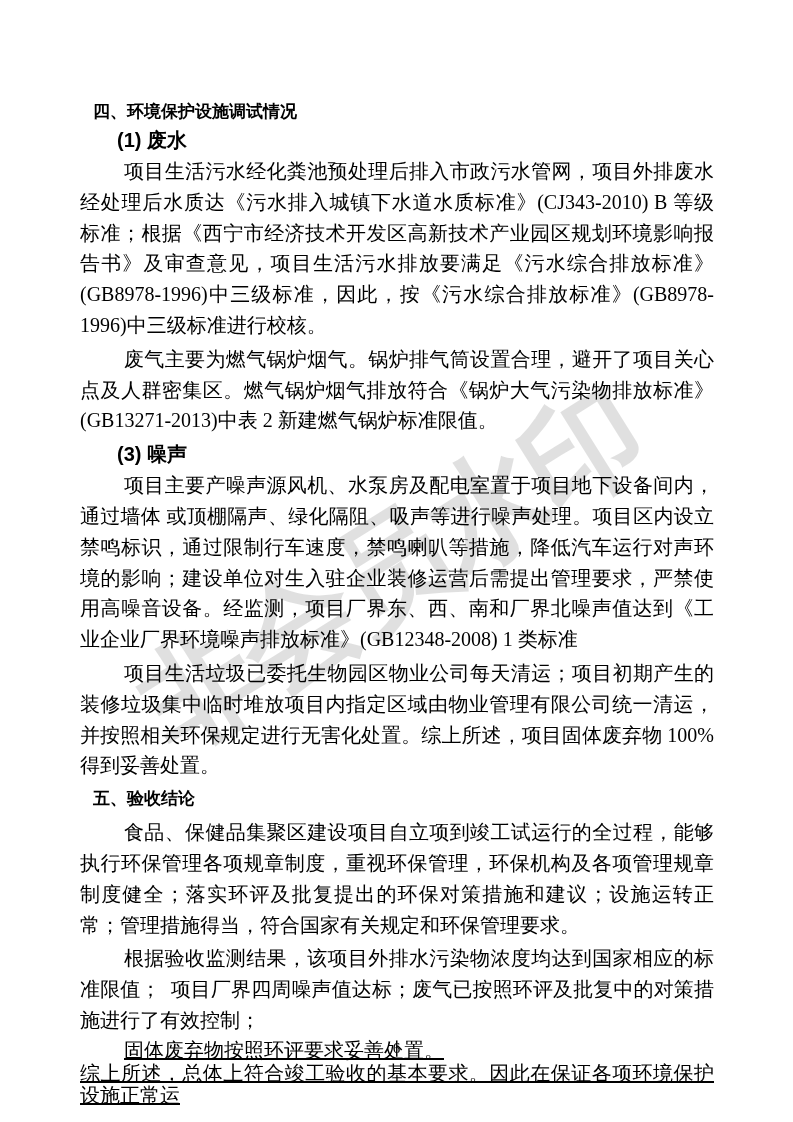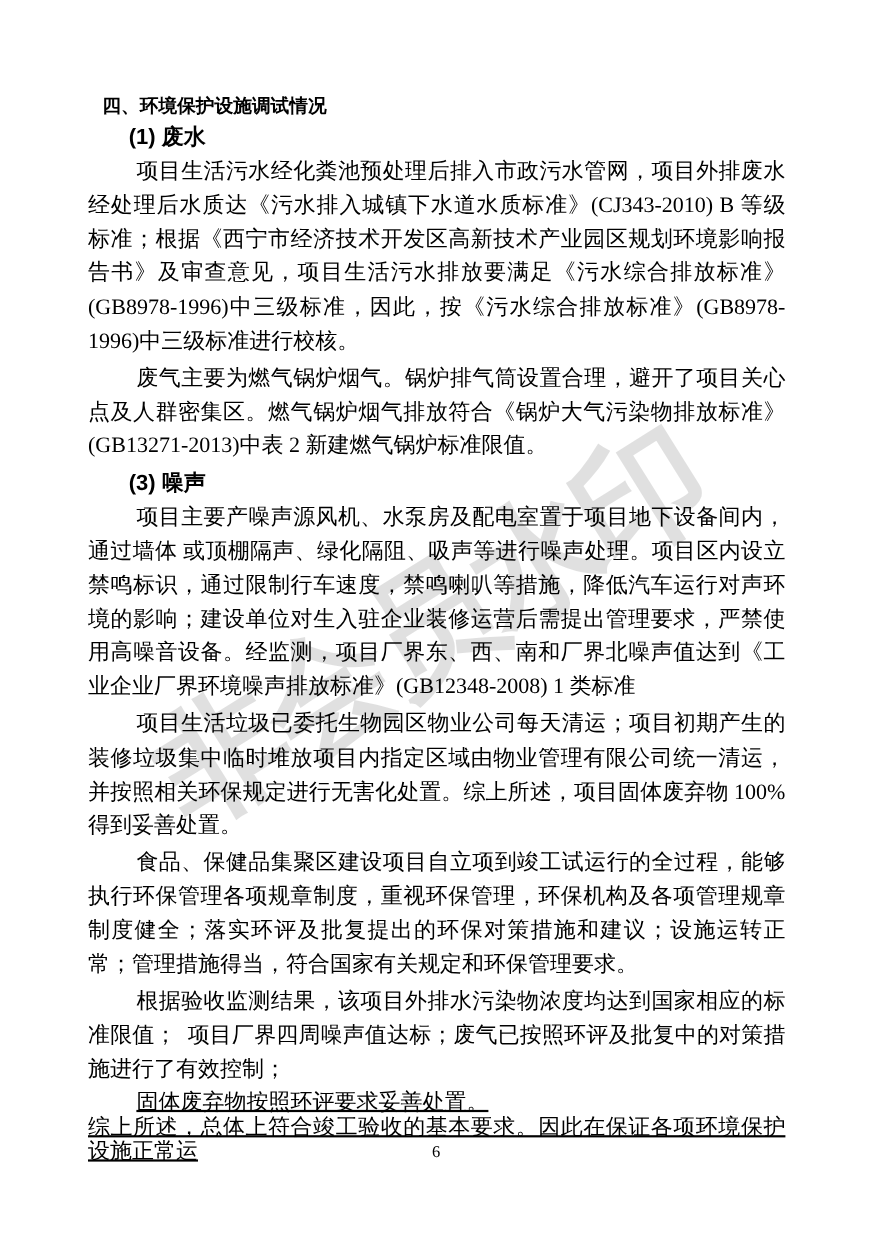--- a/index.html
+++ b/index.html
@@ -42,21 +42,21 @@
     z-index: 1;
   }
   .heading1 {
     font-family: "Liberation Sans", "DejaVu Sans", sans-serif;
     font-weight: bold;
     font-size: 17px;
     line-height: 20px;
     margin: 8px 0 8px 13px;
   }
   .heading1:first-child {
-    margin-top: 1px;
+    margin-top: 16px;
   }
   .heading2 {
     font-family: "Liberation Sans", "DejaVu Sans", sans-serif;
     font-weight: bold;
     font-size: 20px;
     line-height: 20px;
     margin: 8px 0 6px 37px;
   }
   .para {
     font-size: 20px;
@@ -91,20 +91,21 @@
   <div class="watermark">非会员水印</div>
 
   <div class="content">
       <div class="heading1">四、环境保护设施调试情况</div>
       <div class="heading2">(1) 废水</div>
       <div class="para indent">项目生活污水经化粪池预处理后排入市政污水管网，项目外排废水经处理后水质达《污水排入城镇下水道水质标准》(CJ343-2010) B 等级标准；根据《西宁市经济技术开发区高新技术产业园区规划环境影响报告书》及审查意见，项目生活污水排放要满足《污水综合排放标准》(GB8978-1996)中三级标准，因此，按《污水综合排放标准》(GB8978-1996)中三级标准进行校核。</div>
       <div class="para indent">废气主要为燃气锅炉烟气。锅炉排气筒设置合理，避开了项目关心点及人群密集区。燃气锅炉烟气排放符合《锅炉大气污染物排放标准》(GB13271-2013)中表 2 新建燃气锅炉标准限值。</div>
       <div class="heading2">(3) 噪声</div>
       <div class="para indent">项目主要产噪声源风机、水泵房及配电室置于项目地下设备间内，通过墙体 或顶棚隔声、绿化隔阻、吸声等进行噪声处理。项目区内设立禁鸣标识，通过限制行车速度，禁鸣喇叭等措施，降低汽车运行对声环境的影响；建设单位对生入驻企业装修运营后需提出管理要求，严禁使用高噪音设备。经监测，项目厂界东、西、南和厂界北噪声值达到《工业企业厂界环境噪声排放标准》(GB12348-2008) 1 类标准</div>
       <div class="para indent">项目生活垃圾已委托生物园区物业公司每天清运；项目初期产生的装修垃圾集中临时堆放项目内指定区域由物业管理有限公司统一清运，并按照相关环保规定进行无害化处置。综上所述，项目固体废弃物 100%得到妥善处置。</div>
+      <div class="heading1">五、验收结论</div>
       <div class="para indent">食品、保健品集聚区建设项目自立项到竣工试运行的全过程，能够执行环保管理各项规章制度，重视环保管理，环保机构及各项管理规章制度健全；落实环评及批复提出的环保对策措施和建议；设施运转正常；管理措施得当，符合国家有关规定和环保管理要求。</div>
       <div class="para indent">根据验收监测结果，该项目外排水污染物浓度均达到国家相应的标准限值；  项目厂界四周噪声值达标；废气已按照环评及批复中的对策措施进行了有效控制；</div>
       <div class="para indent tight">固体废弃物按照环评要求妥善处置。</div>
       <div class="para tight">综上所述，总体上符合竣工验收的基本要求。因此在保证各项环境保护设施正常运</div>
     </div>
 
   <div class="page-footer">6</div>
 </div>
 
 </body></html>

